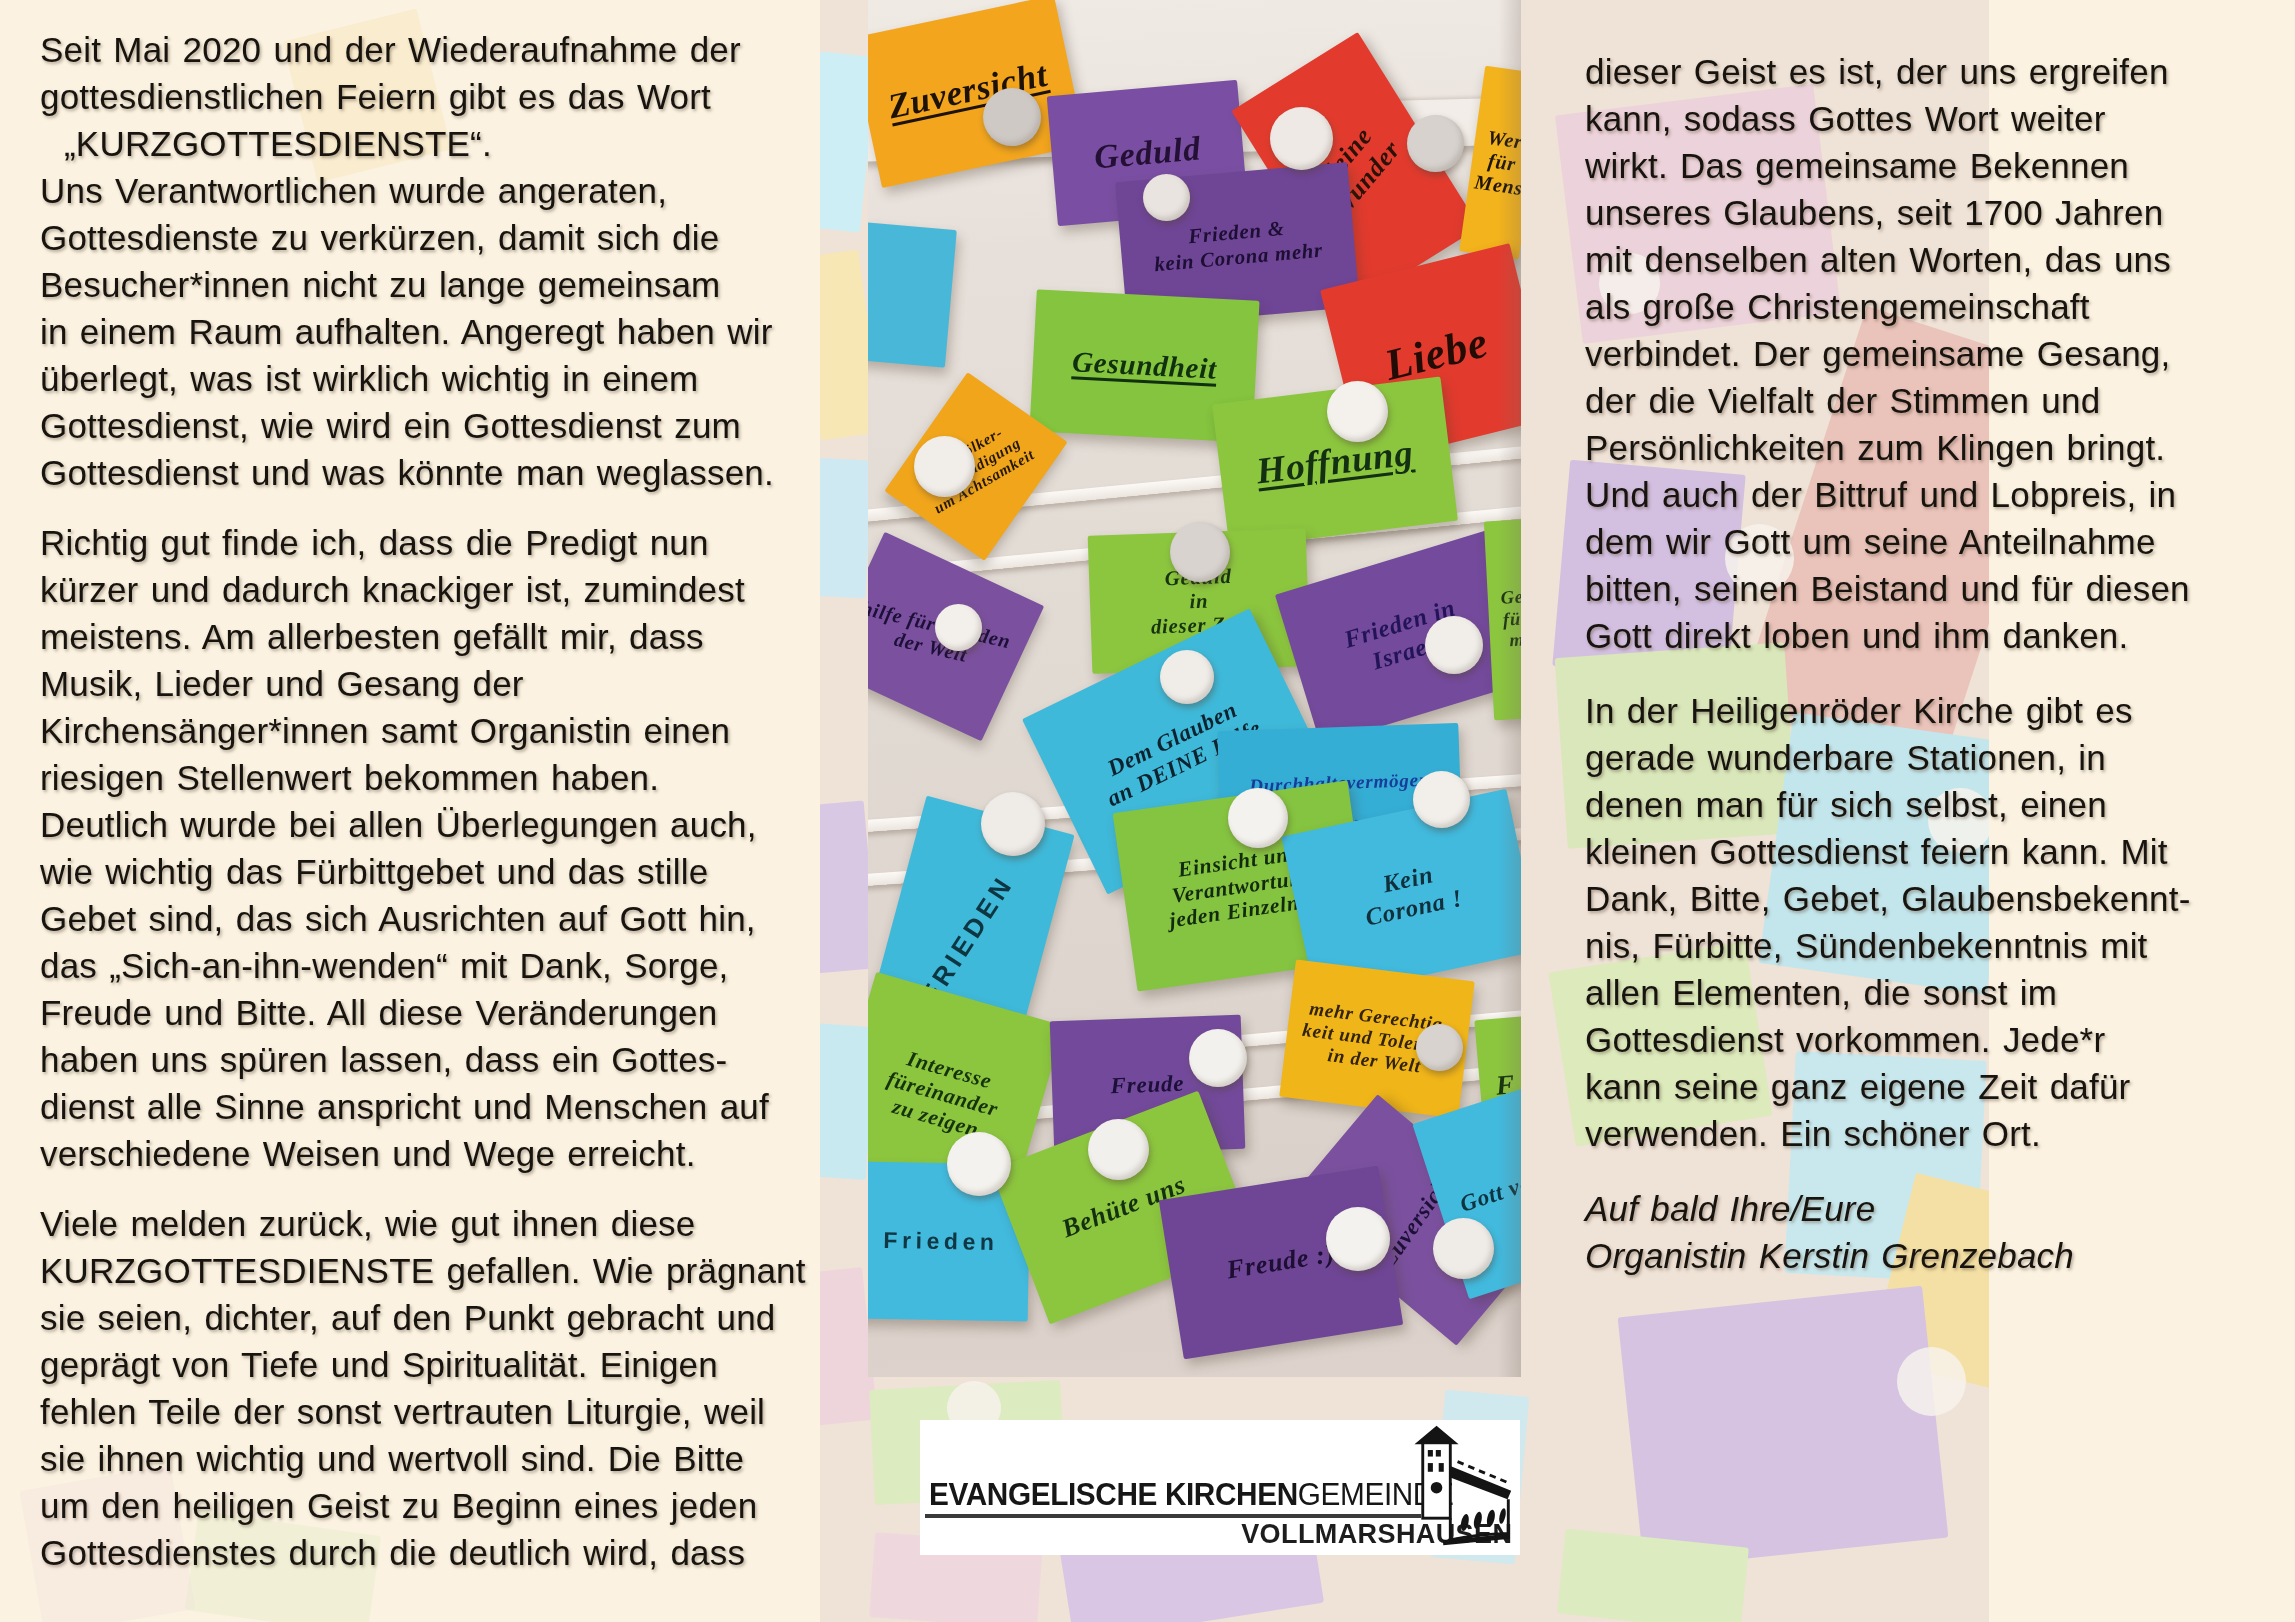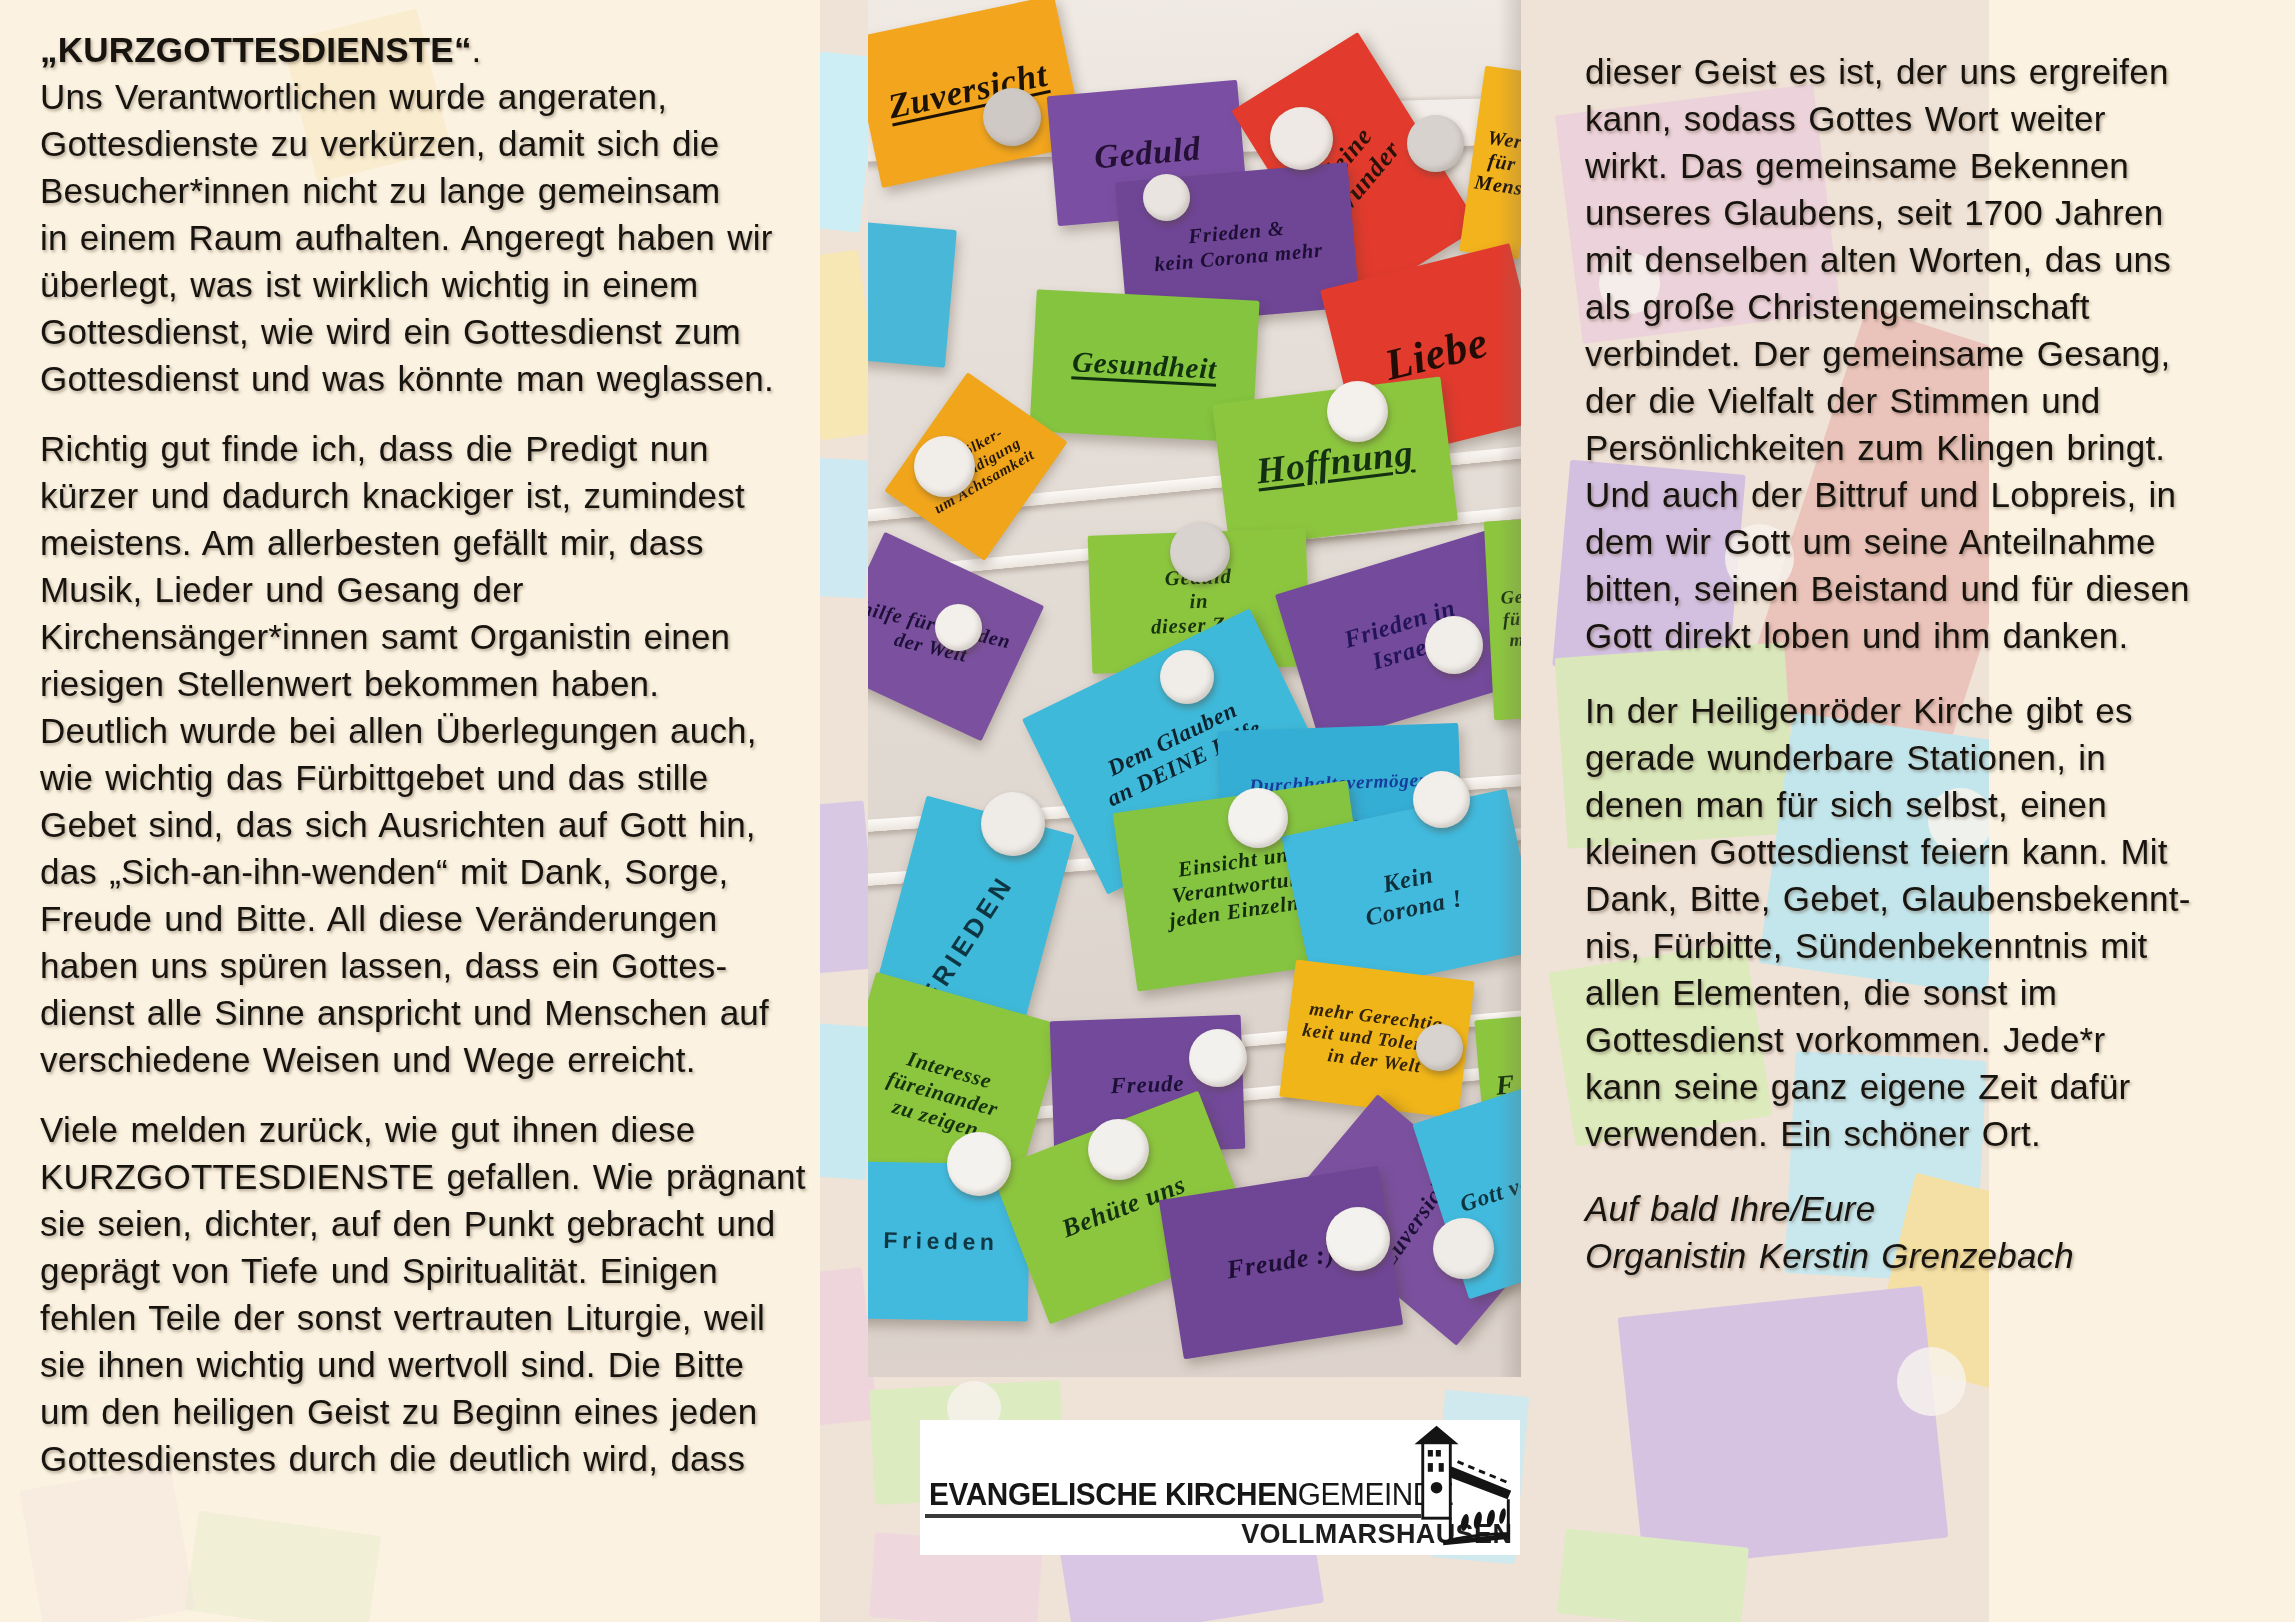--- a/index.html
+++ b/index.html
@@ -12,21 +12,21 @@
   .ghost{position:absolute;border-radius:3.1px;}
   .gcircle{position:absolute;border-radius:50%;background:#f7f2ec;opacity:.85;}
   .left-panel{position:absolute;left:0;top:0;width:820px;height:1623px;background:#fbf2e1;}
   .right-panel{position:absolute;left:1989px;top:0;right:0;height:1623px;background:#fbf2e1;}
 
   
   .col{position:absolute;color:#17130e;font-size:35px;line-height:47px;word-spacing:2.3px;letter-spacing:0.2px;
        text-shadow:1.5px 2.3px 3.1px rgba(90,70,50,.45);}
   .col .para{margin:0 0 23px 0;white-space:pre-line;}
   .col.right .para{margin-bottom:20.7px;margin-top:28px;}
-  .bold{font-weight:bold;}
+  .bold{font-weight:normal;margin-left:24px;}
   .italic{font-style:italic;}
 
   
   .photo{position:absolute;left:868px;top:0;width:653px;height:1377px;overflow:hidden;
          background:linear-gradient(178deg,#f0eae5 0%,#e7e0da 18%,#e2dbd4 45%,#ddd5ce 70%,#d9d0c9 88%,#ddd3cc 100%);}
   .molding{position:absolute;left:-15.3px;right:-15.3px;height:47px;background:#f2ede8;
            box-shadow:0 5.4px 6.9px rgba(125,110,95,.40), 0 -2.3px 3.1px rgba(125,110,95,.18);}
   .rail{position:absolute;left:-23px;right:-23px;height:11.5px;
         background:linear-gradient(#fcf9f6,#ebe5de);box-shadow:0 3.8px 5.4px rgba(120,105,92,.38);}
   .edge-shadow{position:absolute;right:0;top:0;width:23px;height:100%;
@@ -217,21 +217,23 @@
       <div class="magnet" style="left: 548px; top: 1024px; width: 47px; height: 47px; background: rgb(216, 211, 207);"></div>
       <div class="magnet" style="left: 79px; top: 1132px; width: 64px; height: 64px; background: rgb(244, 242, 238);"></div>
       <div class="magnet" style="left: 220px; top: 1119px; width: 61px; height: 61px; background: rgb(242, 240, 236);"></div>
       <div class="magnet" style="left: 458px; top: 1207px; width: 64px; height: 64px; background: rgb(244, 242, 238);"></div>
       <div class="magnet" style="left: 565px; top: 1218px; width: 61px; height: 61px; background: rgb(239, 236, 232);"></div>
     </div>
   <div class="edge-shadow"></div>
 </div>
 
 <div class="col left" style="left:40px;top:26px;width:788px;">
-    <div class="para"><span class="bold">„KURZGOTTESDIENSTE“</span><span>.
+    <div class="para"><span>Seit Mai 2020 und der Wiederaufnahme der
+gottesdienstlichen Feiern gibt es das Wort
+</span><span class="bold">„KURZGOTTESDIENSTE“</span><span>.
 Uns Verantwortlichen wurde angeraten,
 Gottesdienste zu verkürzen, damit sich die
 Besucher*innen nicht zu lange gemeinsam
 in einem Raum aufhalten. Angeregt haben wir
 überlegt, was ist wirklich wichtig in einem
 Gottesdienst, wie wird ein Gottesdienst zum
 Gottesdienst und was könnte man weglassen.</span></div>
     <div class="para"><span>Richtig gut finde ich, dass die Predigt nun
 kürzer und dadurch knackiger ist, zumindest
 meistens. Am allerbesten gefällt mir, dass

